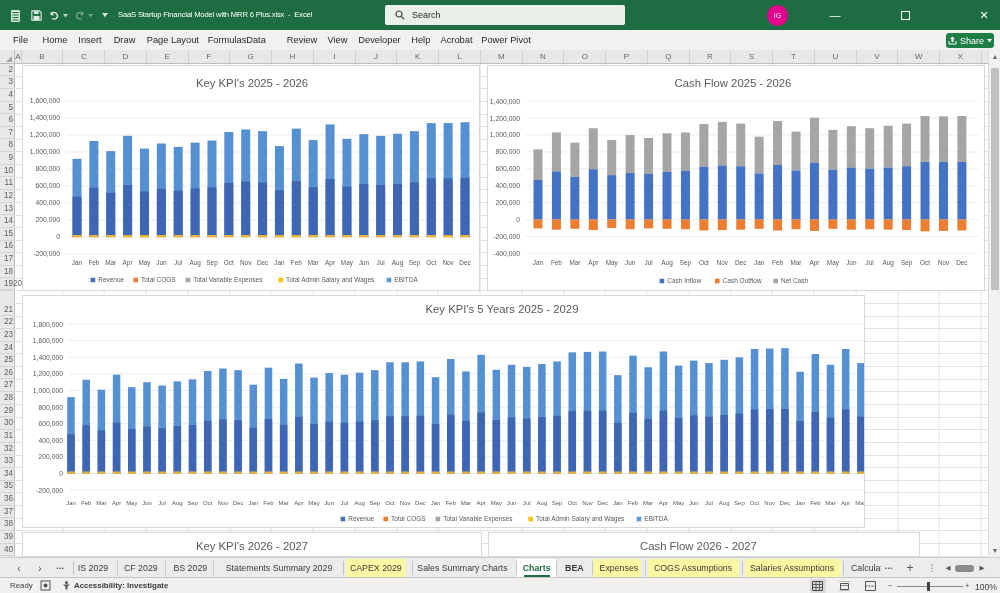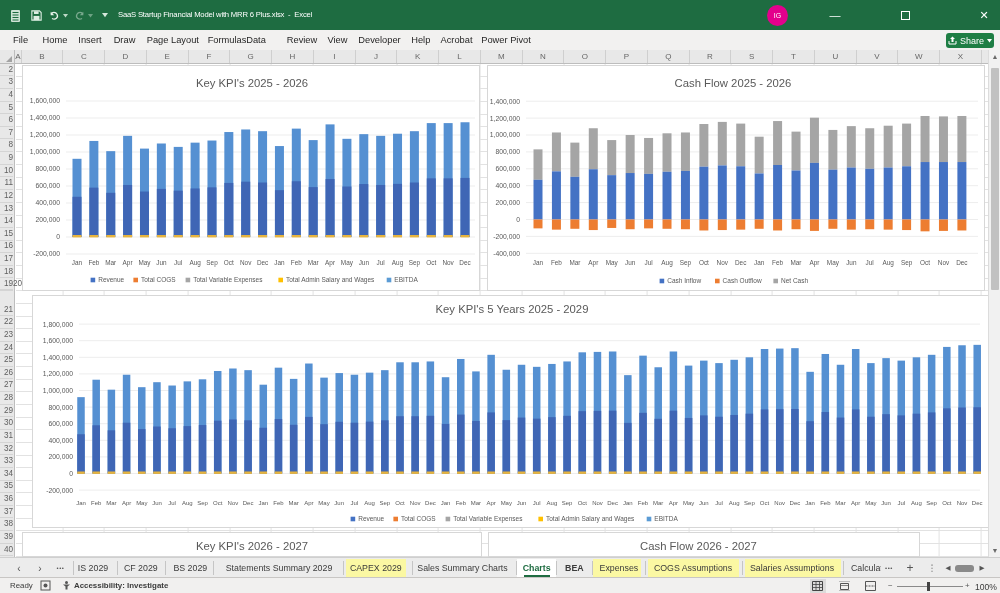--- a/index.html
+++ b/index.html
@@ -65,20 +65,24 @@
         <path d="M11 2v4.2H6.8z" fill="#e8f2ea"></path>
       </svg>
   <svg width="5" height="4" viewBox="0 0 5 4" style="position:absolute;left:79px;top:5px;opacity:.5">
         <path d="M0 0h5L2.5 3.5z" fill="#bcd8c6"></path>
       </svg>
   <svg width="6" height="5" viewBox="0 0 6 5" style="position:absolute;left:93px;top:4px">
         <path d="M0 0h6L3 4.2z" fill="#d5e7db"></path>
       </svg>
  </div>
  <div class="title">SaaS Startup Financial Model with MRR 6 Plus.xlsx &nbsp;-&nbsp; Excel</div>
+ <div class="search"><svg width="10" height="10" viewBox="0 0 10 10">
+        <circle cx="4" cy="4" r="3" fill="none" stroke="#444" stroke-width="1.2"></circle>
+        <path d="M6.3 6.3L9 9" stroke="#444" stroke-width="1.2"></path>
+      </svg>Search</div>
  <div class="avatar">IG</div>
  <div class="wbtn" style="left:819px;">—</div>
  <div class="wbtn" style="left:889px;">
       <span style="display:block;width:9px;height:9px;border:1px solid #fff;"></span>
     </div>
  <div class="wbtn" style="left:968px;">✕</div>
 </div>
 
 <div class="menubar">
     <div class="mi" style="left:20.6px;">File</div>
@@ -423,21 +427,21 @@
       <rect x="469.39" y="96.04" width="9" height="57.46" fill="#4472C4"></rect>
       <rect x="469.39" y="153.50" width="9" height="10.98" fill="#ED7D31"></rect>
       <text x="473.9" y="199" font-size="6.4" fill="#595959" text-anchor="middle">Dec</text>
       <rect x="171.6" y="212.7" width="4.6" height="4.6" fill="#4472C4"></rect>
       <text x="179.2" y="217.0" font-size="6.5" fill="#595959">Cash Inflow</text>
       <rect x="227.0" y="212.7" width="4.6" height="4.6" fill="#ED7D31"></rect>
       <text x="234.6" y="217.0" font-size="6.5" fill="#595959">Cash Outflow</text>
       <rect x="285.4" y="212.7" width="4.6" height="4.6" fill="#A5A5A5"></rect>
       <text x="293.0" y="217.0" font-size="6.5" fill="#595959">Net Cash</text>
     </svg></div>
-<div class="chartbox" style="left:32px; top:295px; width:963px; height:233px;"><svg width="963" height="233" font-family="Liberation Sans, sans-serif">
+<div class="chartbox" style="left:22px; top:295px; width:843px; height:233px;"><svg width="963" height="233" font-family="Liberation Sans, sans-serif">
       <rect width="963" height="233" fill="#fff"></rect>
       <text x="479" y="17" font-size="11.3" fill="#595959" text-anchor="middle">Key KPI's 5 Years 2025 - 2029</text>
       <line x1="46" y1="28.1" x2="947" y2="28.1" stroke="#ededed" stroke-width="1"></line>
       <text x="40" y="30.5" font-size="6.8" fill="#595959" text-anchor="end">1,800,000</text>
       <line x1="46" y1="44.7" x2="947" y2="44.7" stroke="#ededed" stroke-width="1"></line>
       <text x="40" y="47.1" font-size="6.8" fill="#595959" text-anchor="end">1,600,000</text>
       <line x1="46" y1="61.3" x2="947" y2="61.3" stroke="#ededed" stroke-width="1"></line>
       <text x="40" y="63.7" font-size="6.8" fill="#595959" text-anchor="end">1,400,000</text>
       <line x1="46" y1="77.9" x2="947" y2="77.9" stroke="#ededed" stroke-width="1"></line>
       <text x="40" y="80.3" font-size="6.8" fill="#595959" text-anchor="end">1,200,000</text>

